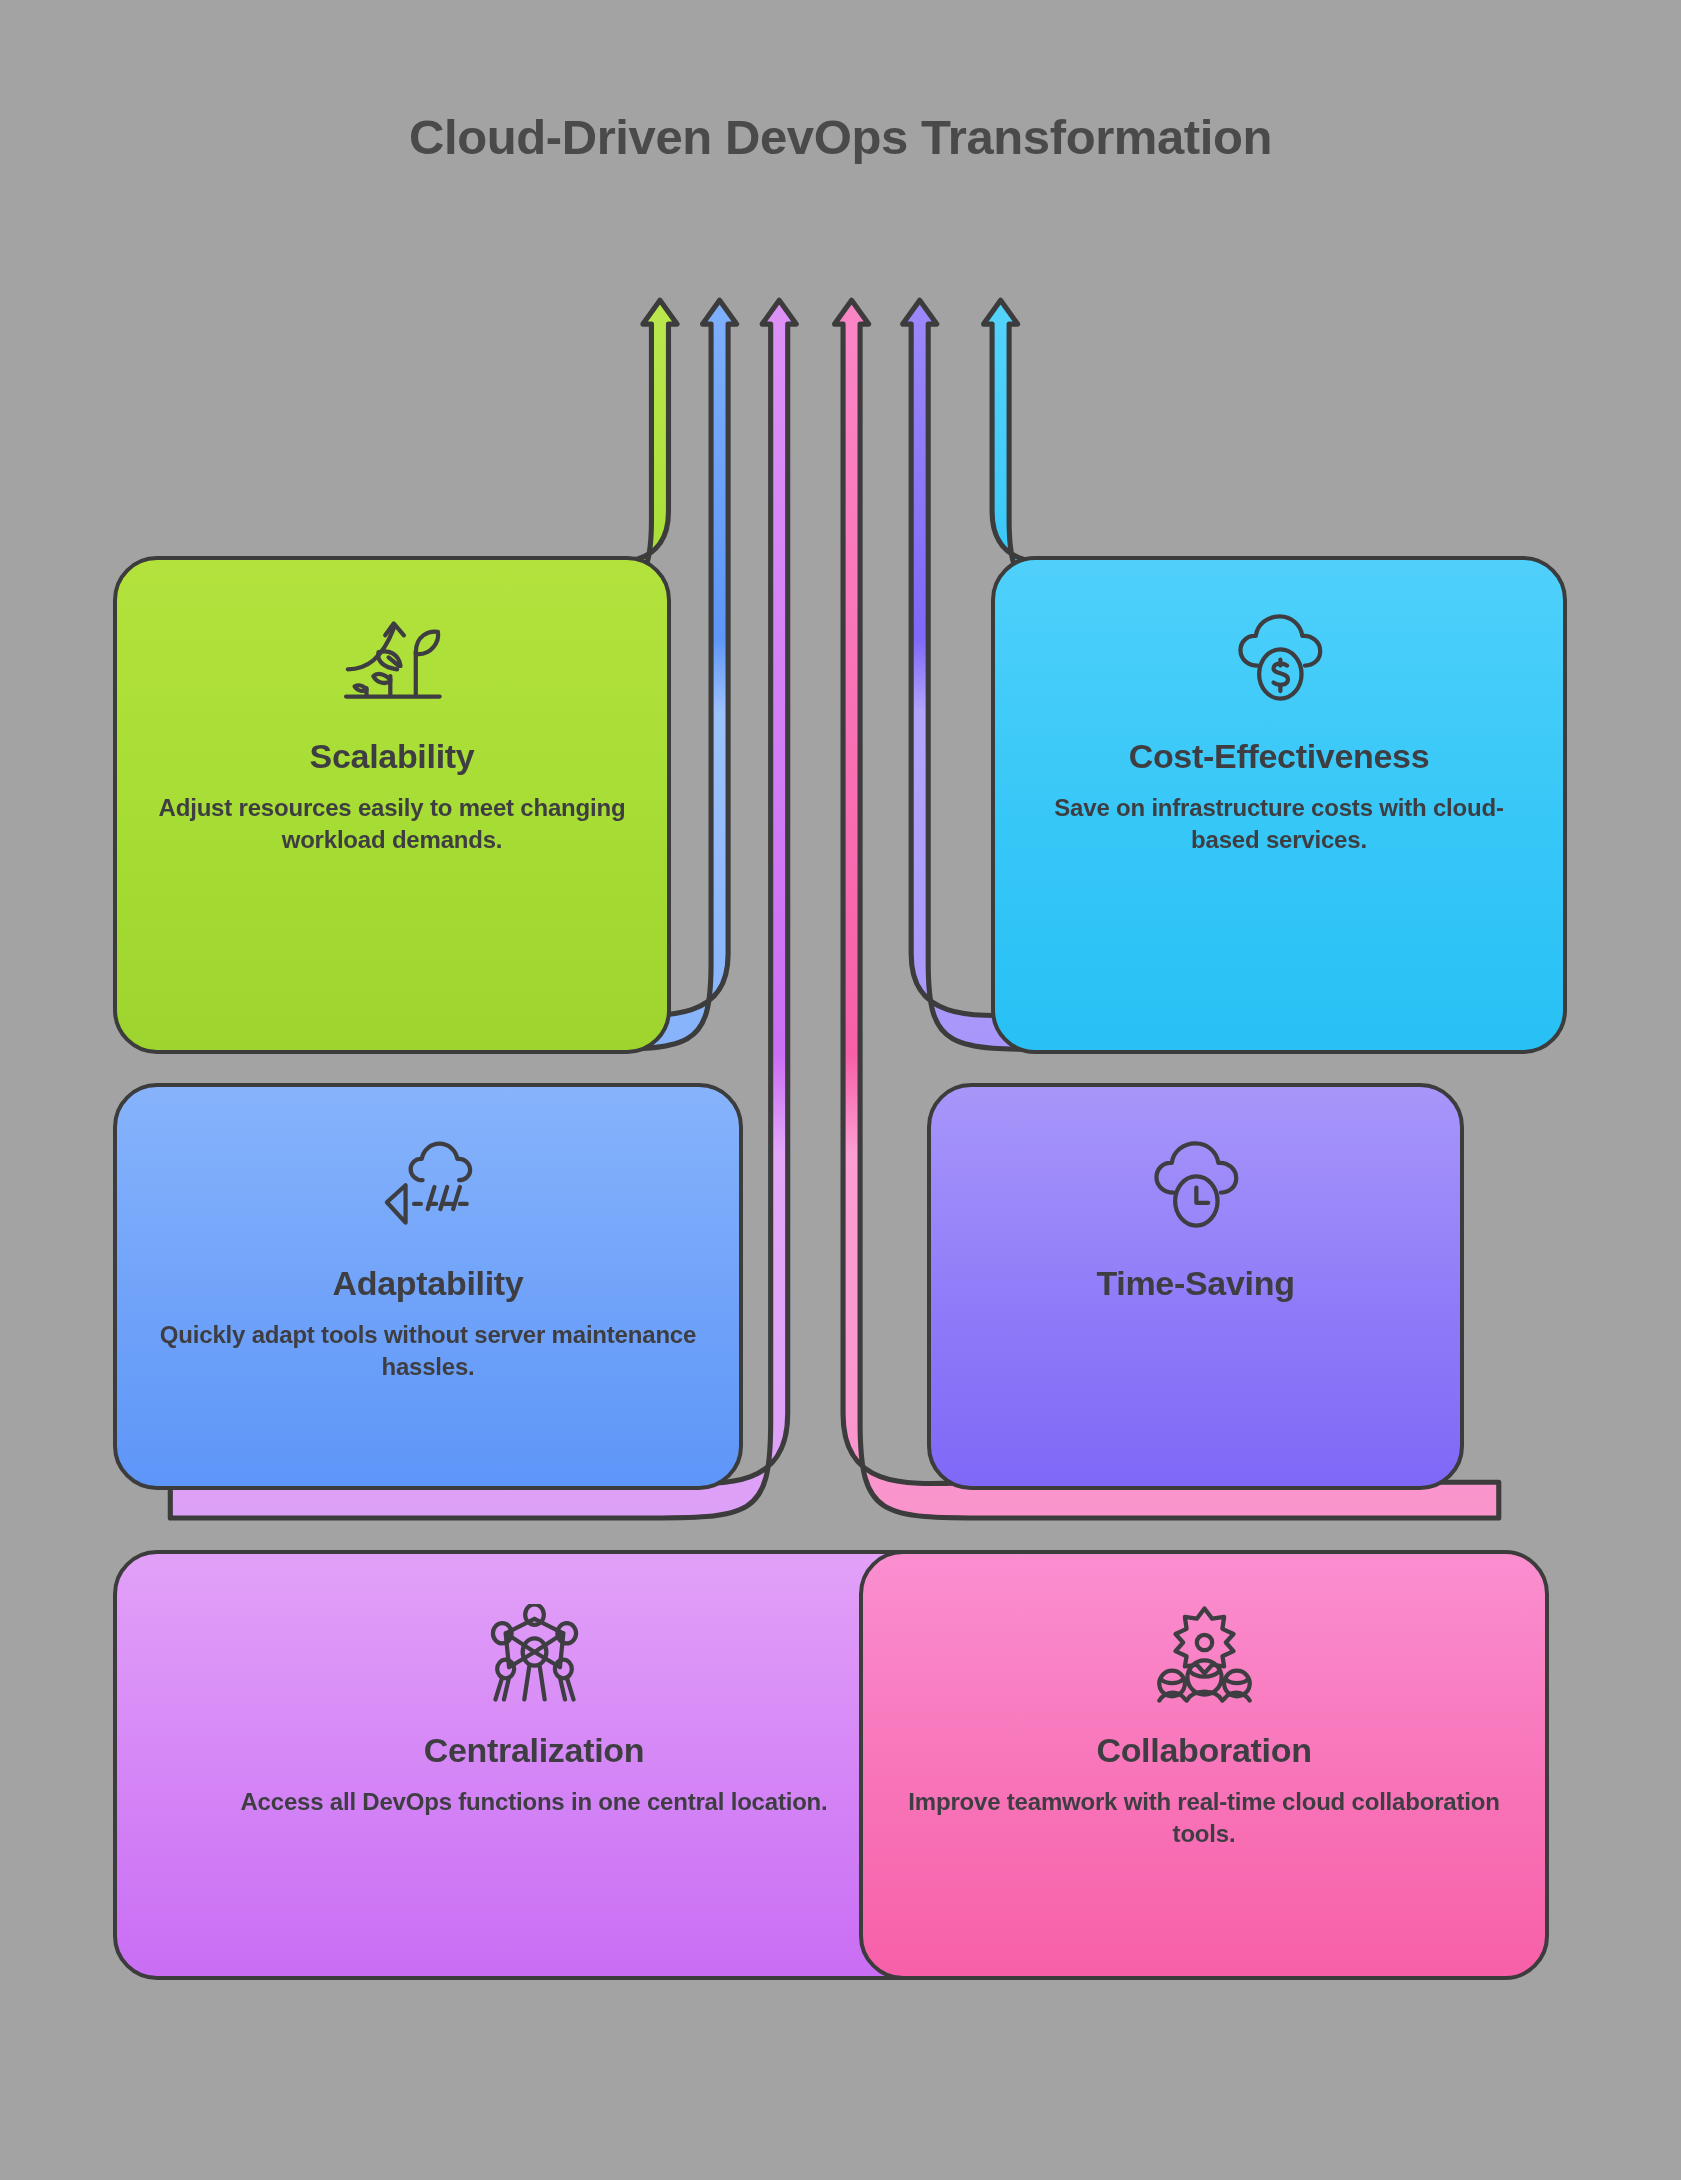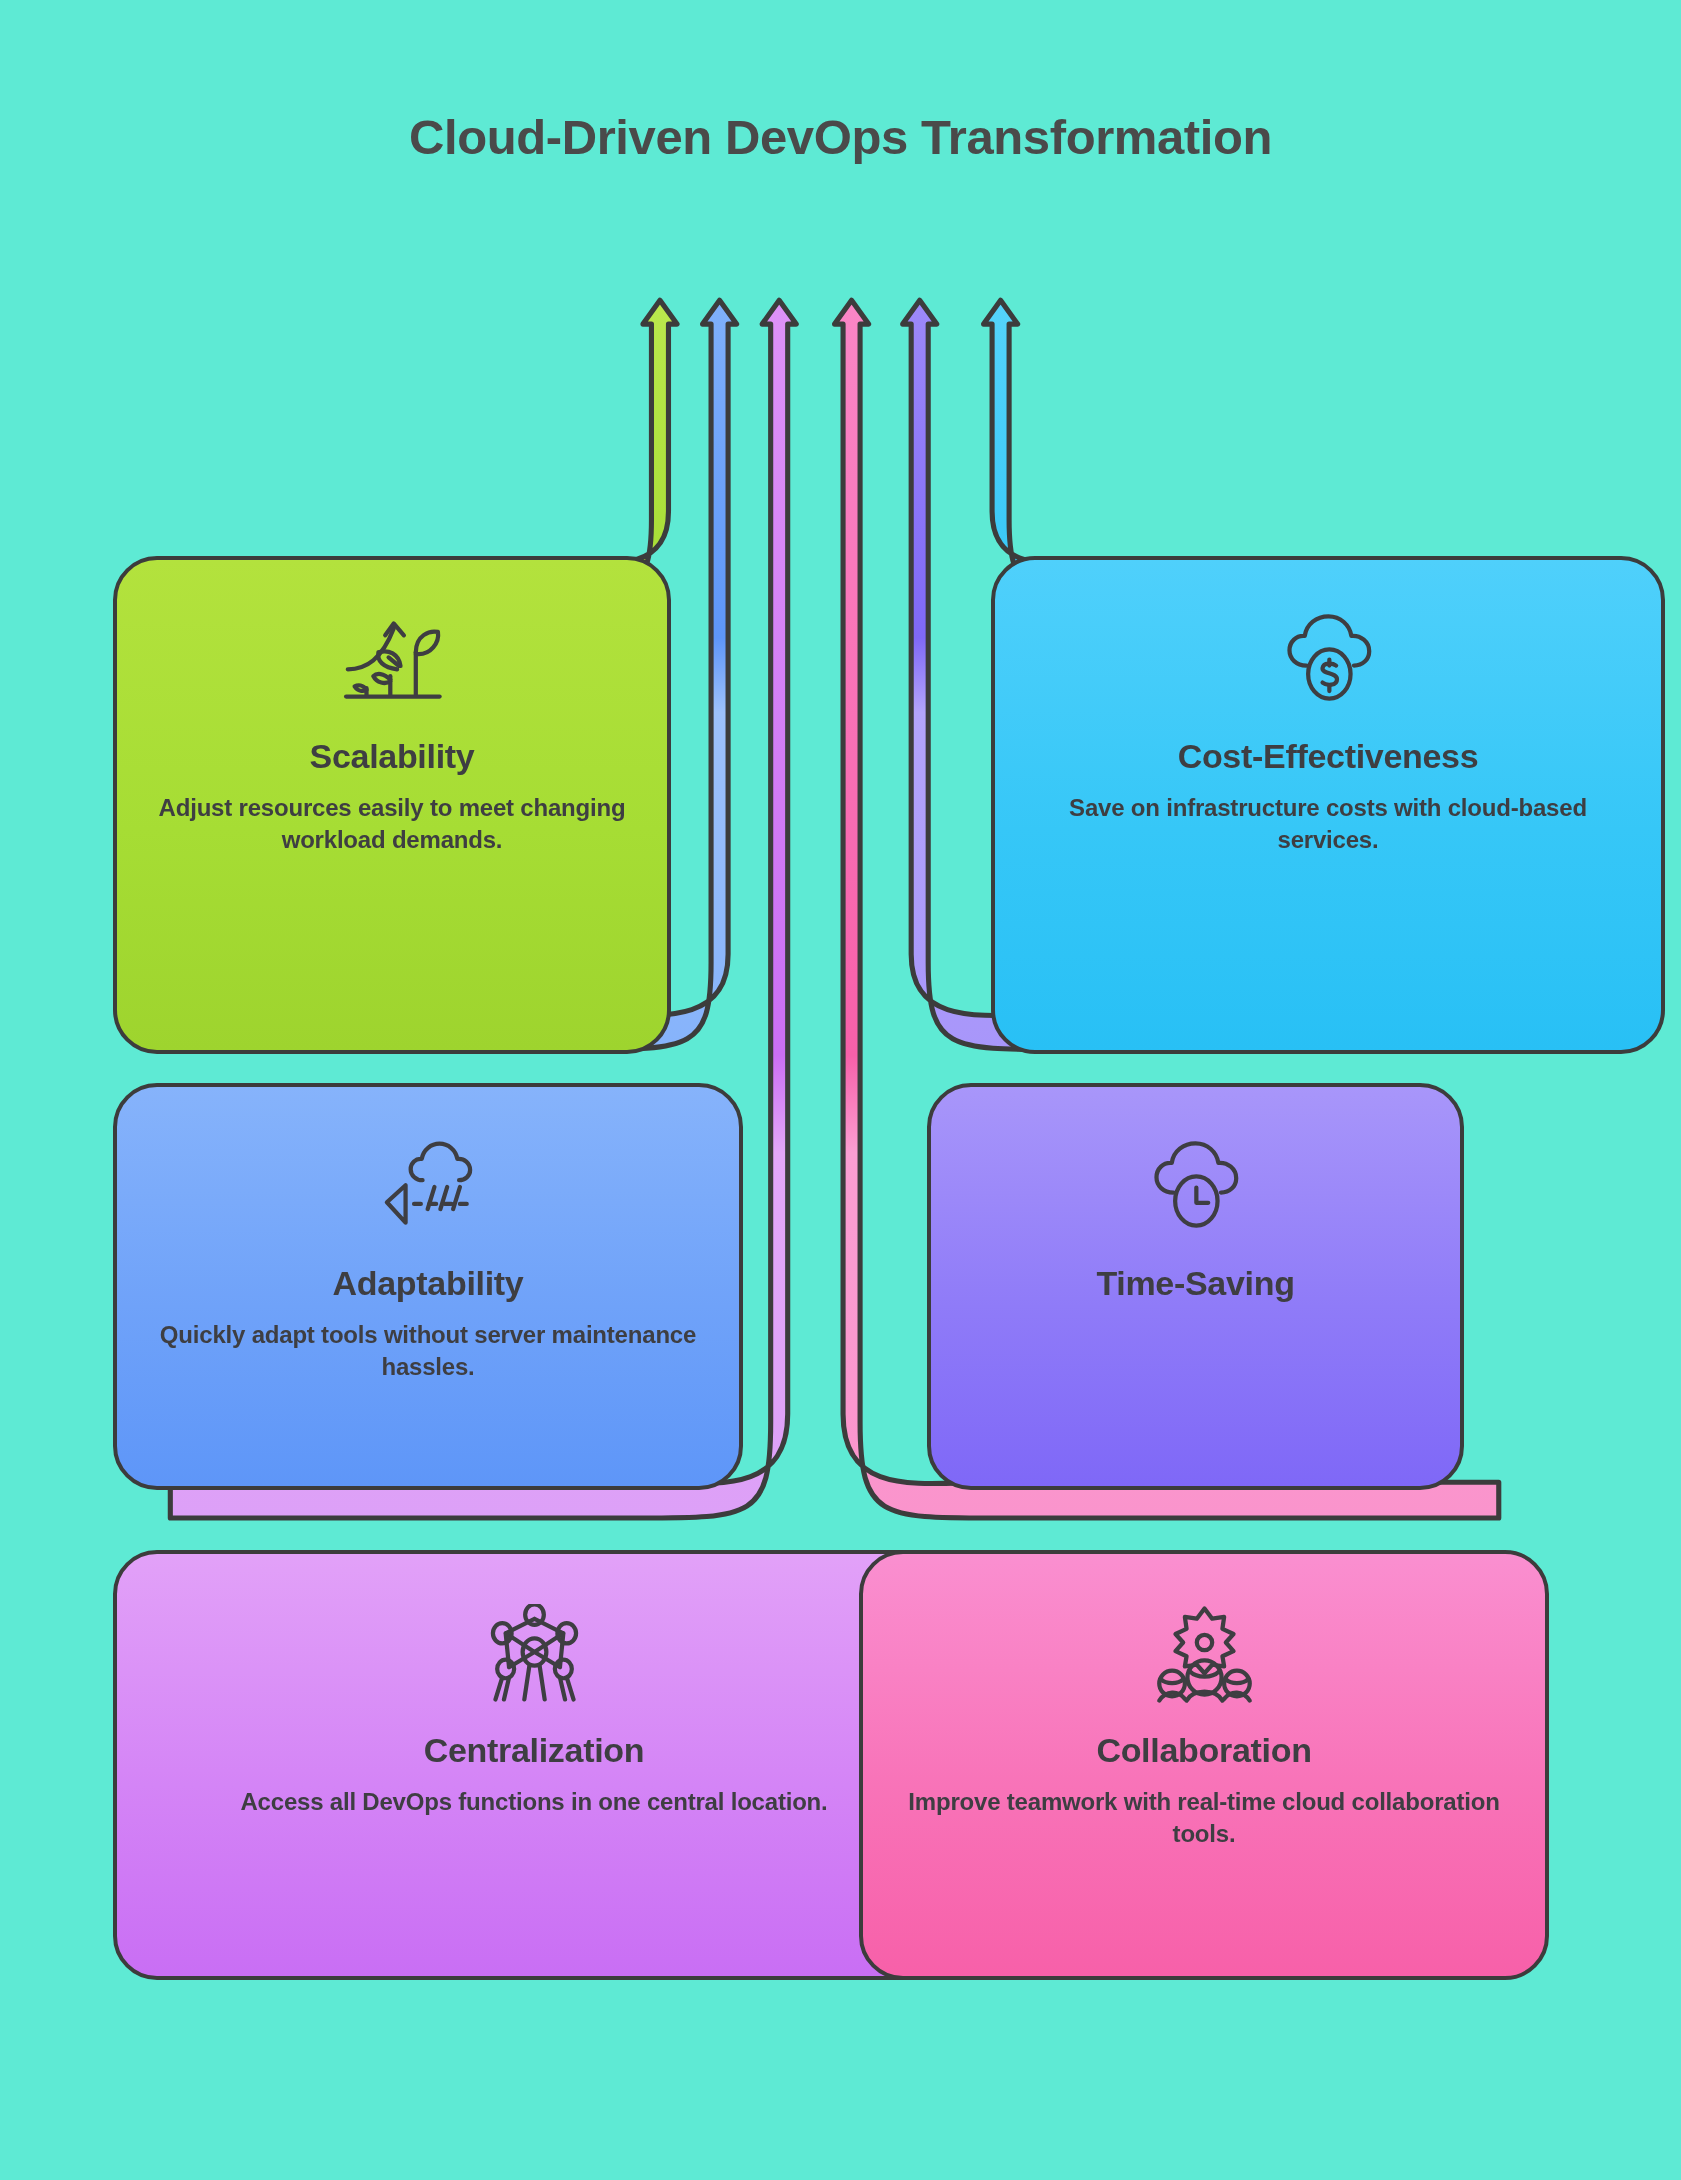--- a/index.html
+++ b/index.html
@@ -2,21 +2,21 @@
 <html style="font-size:13.6px"><head>
 <meta charset="utf-8">
 <style>
   * { margin:0; padding:0; box-sizing:border-box; }
   html,body{
     width:1681px; height:2181px;
     background:#ffffff;
     font-family:"Liberation Sans", sans-serif;
     overflow:hidden;
   }
-  #stage{ position:relative; width:1681px; height:2181px; background:#5eead4;text-decoration:underline; }
+  #stage{ position:relative; width:1681px; height:2181px; background:#a3a3a3;text-decoration:underline; }
 
   
   #page-title{
     position:absolute; top:109px; left:0; width:1681px;
     text-align:center;
     font-size:49px; font-weight:bold; letter-spacing:-0.4px;
     color:#4a4a4a;
   }
 
   
@@ -52,21 +52,21 @@
   #card-adaptability{
     left:113px; top:1083px; width:630px; height:407px;
     background:linear-gradient(180deg,#86b3fb 0%,#6fa2f9 55%,#5e96f8 100%);
   }
   #card-centralization{
     left:113px; top:1550px; width:842px; height:430px;
     background:linear-gradient(180deg,#e2a1f8 0%,#d484f6 55%,#c96ef4 100%);
   }
   
   #card-cost{
-    left:991px; top:556px; width:674px; height:498px;
+    left:991px; top:556px; width:576px; height:498px;
     background:linear-gradient(180deg,#4fd0fb 0%,#36c7f7 55%,#28c0f5 100%);
   }
   #card-time{
     left:927px; top:1083px; width:537px; height:407px;
     background:linear-gradient(180deg,#a896fa 0%,#8f7bf8 55%,#7f68f7 100%);
   }
   #card-collaboration{
     left:859px; top:1550px; width:690px; height:430px;
     background:linear-gradient(180deg,#fa8fd0 0%,#f873b8 55%,#f760a9 100%);
   }

